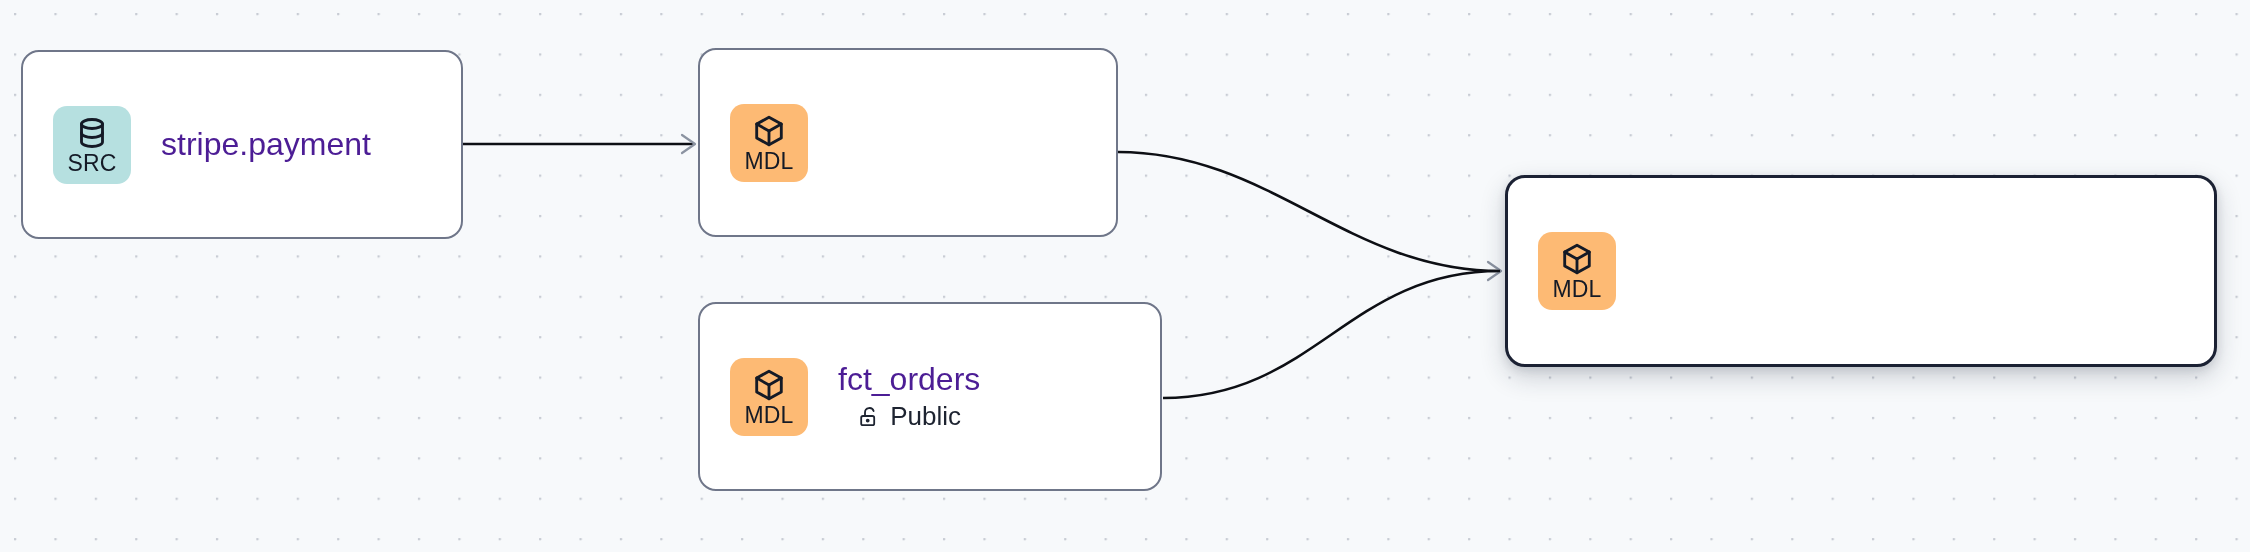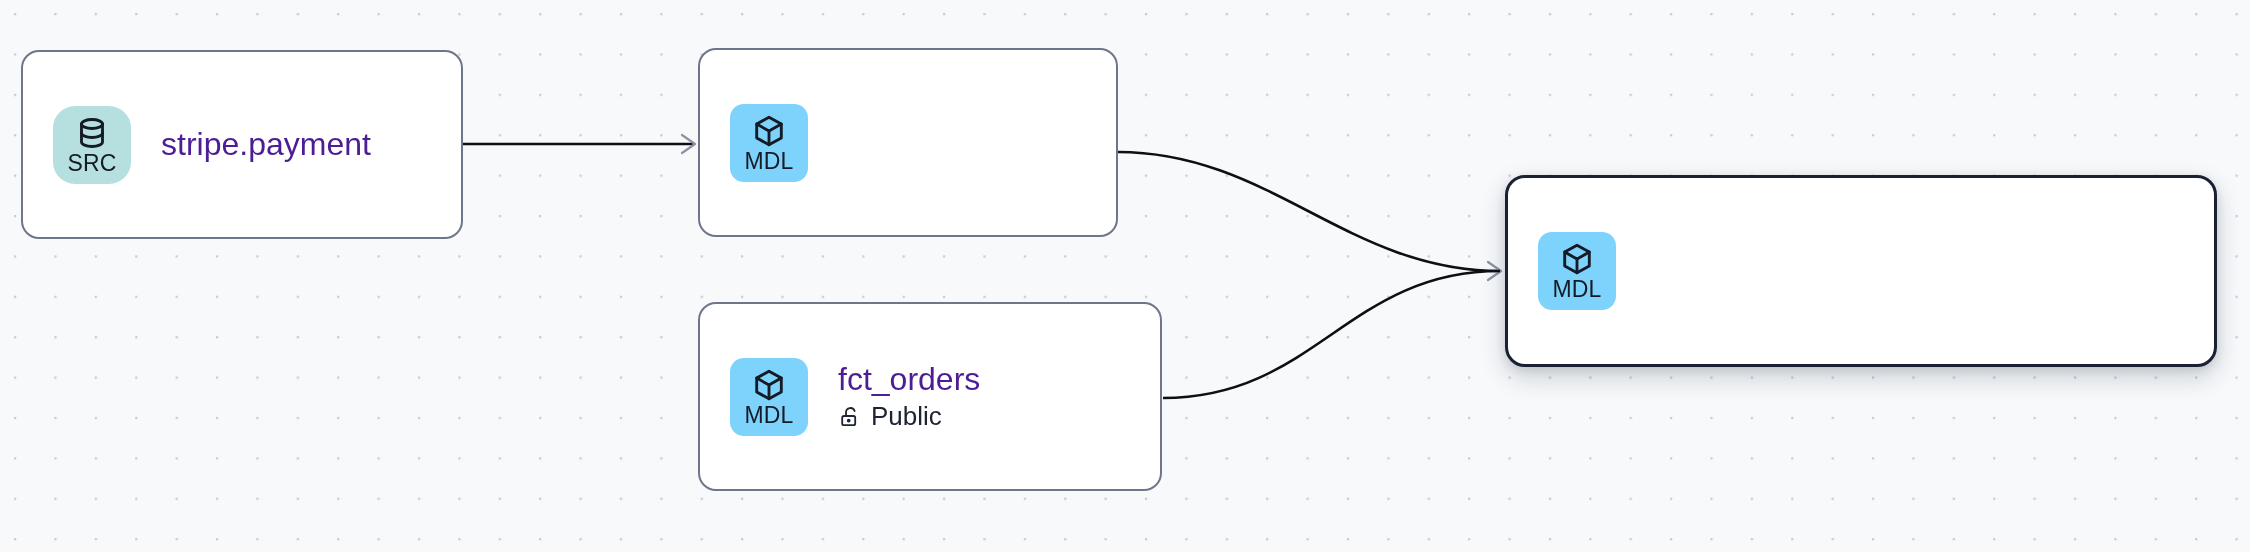--- a/index.html
+++ b/index.html
@@ -65,22 +65,22 @@
     flex: 0 0 auto;
     width: 78px;
     height: 78px;
     border-radius: 14px;
     display: flex;
     flex-direction: column;
     align-items: center;
     justify-content: center;
     gap: 1px;
   }
-  .badge.src { background: #b6e0e0; border-radius: 22px; }
-  .badge.mdl { background: #7dd3fc; }
+  .badge.src { background: #b6e0e0; }
+  .badge.mdl { background: #fdba74; }
   .badge svg { display: block; }
   .badge-text {
     font-size: 23px;
     line-height: 1;
     letter-spacing: 0.2px;
     color: #141a26;
     font-family: "Liberation Sans", "DejaVu Sans", sans-serif;
   }
 
   .node-body {
@@ -97,20 +97,21 @@
     white-space: nowrap;
   }
   .node-meta {
     display: flex;
     align-items: center;
     gap: 9px;
     font-size: 26px;
     line-height: 1.05;
     color: #1d2330;
     white-space: nowrap;
+    justify-content: center;
   }
   .node-meta svg { display: block; flex: 0 0 auto; }
 
   
   #node-stripe-payment      { left: 21px;   top: 50px;  width: 442px; height: 189px; }
   #node-stg-payments        { left: 698px;  top: 48px;  width: 420px; height: 189px; }
   #node-fct-orders          { left: 698px;  top: 302px; width: 464px; height: 189px; }
   #node-agg-journey         { left: 1505px; top: 175px; width: 712px; height: 192px; }
 </style>
 </head>

